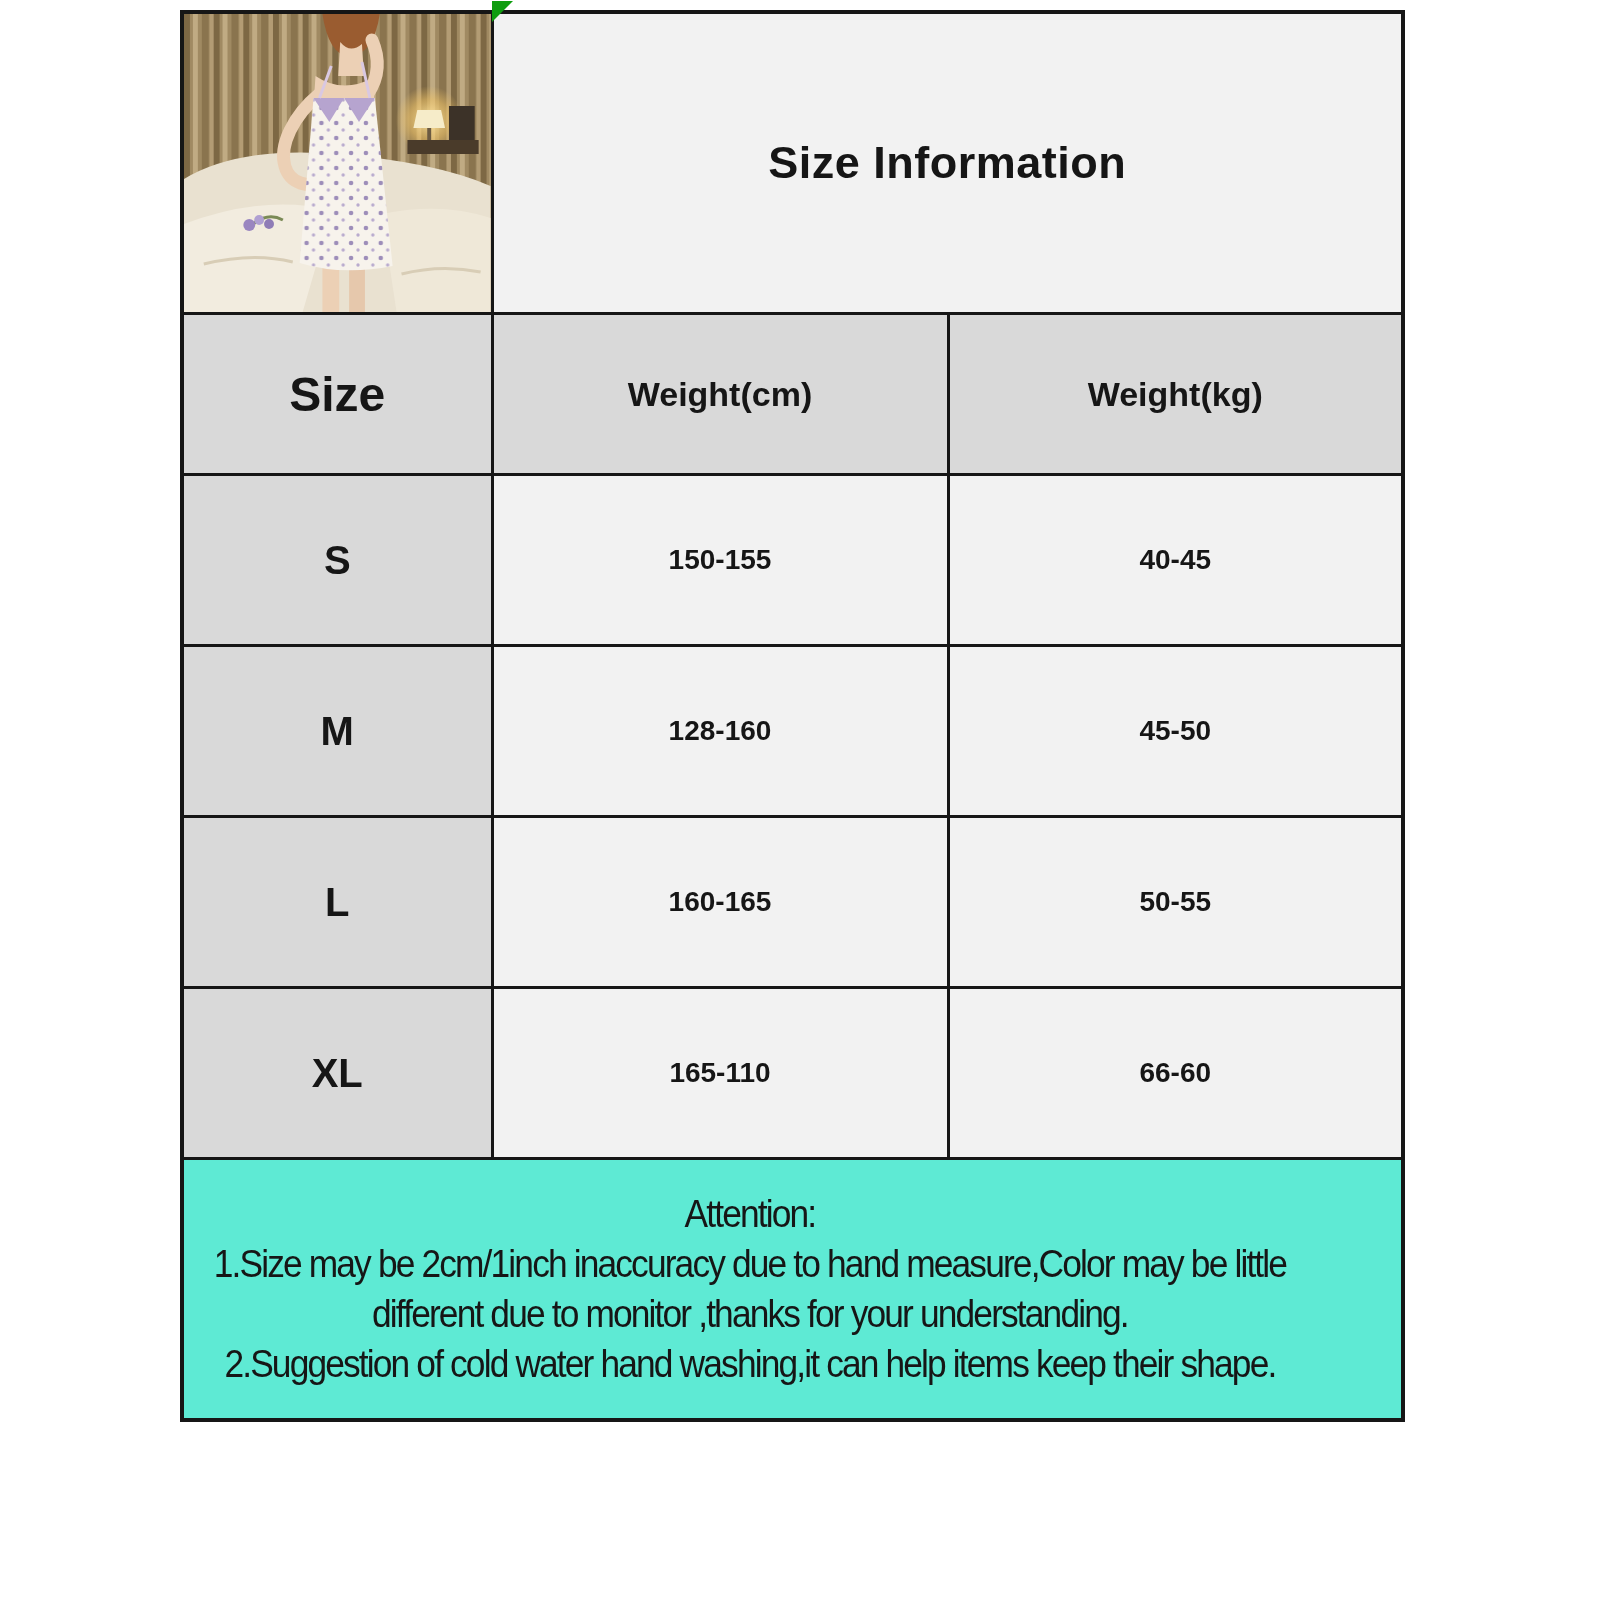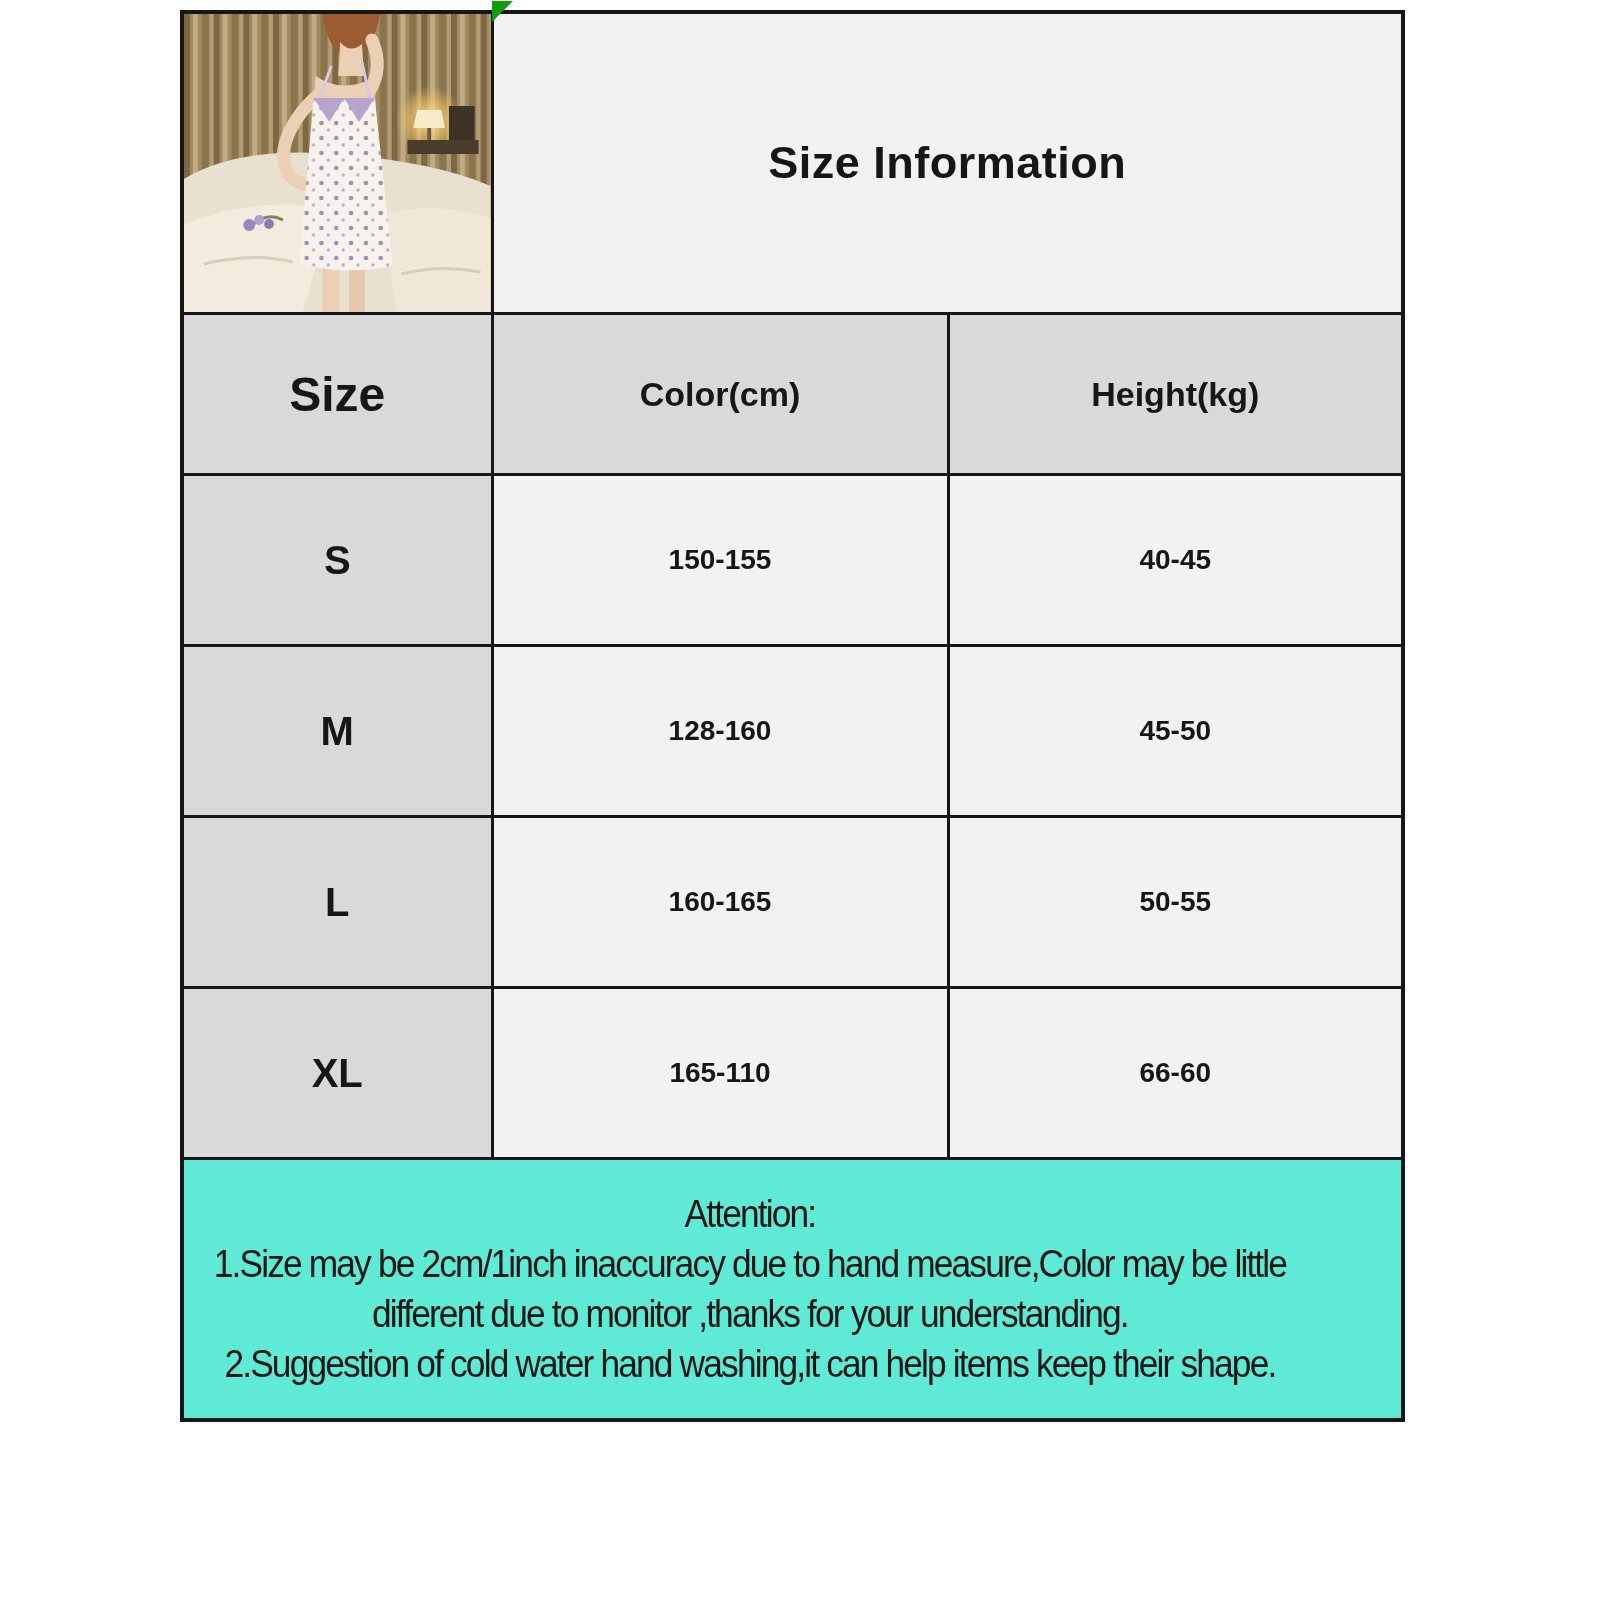--- a/index.html
+++ b/index.html
@@ -117,22 +117,22 @@
         </svg>
       </td>
       <td class="title-cell" colspan="2">
         <span class="corner-marker"></span>
         <span class="page-title">Size Information</span>
       </td>
     </tr>
 
     <tr class="header-row">
       <td class="size-head">Size</td>
-      <td class="col-head">Color(cm)</td>
-      <td class="col-head">Height(kg)</td>
+      <td class="col-head">Weight(cm)</td>
+      <td class="col-head">Weight(kg)</td>
     </tr>
 
     <tr class="data-row">
       <td class="size-label">S</td>
       <td class="val">150-155</td>
       <td class="val">40-45</td>
     </tr>
     <tr class="data-row">
       <td class="size-label">M</td>
       <td class="val">128-160</td>

